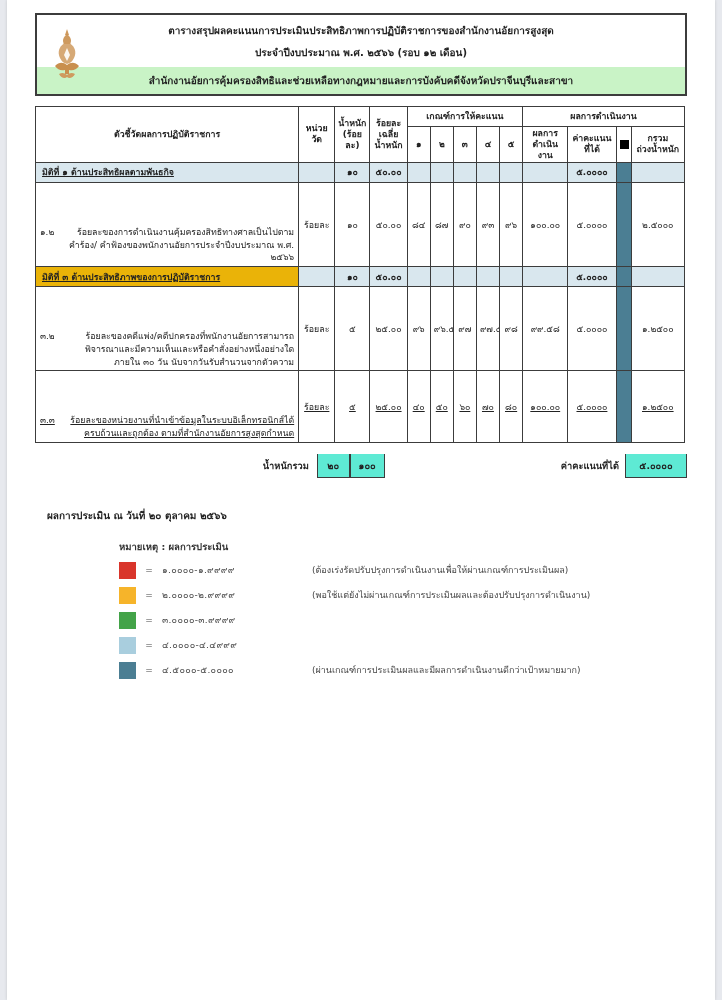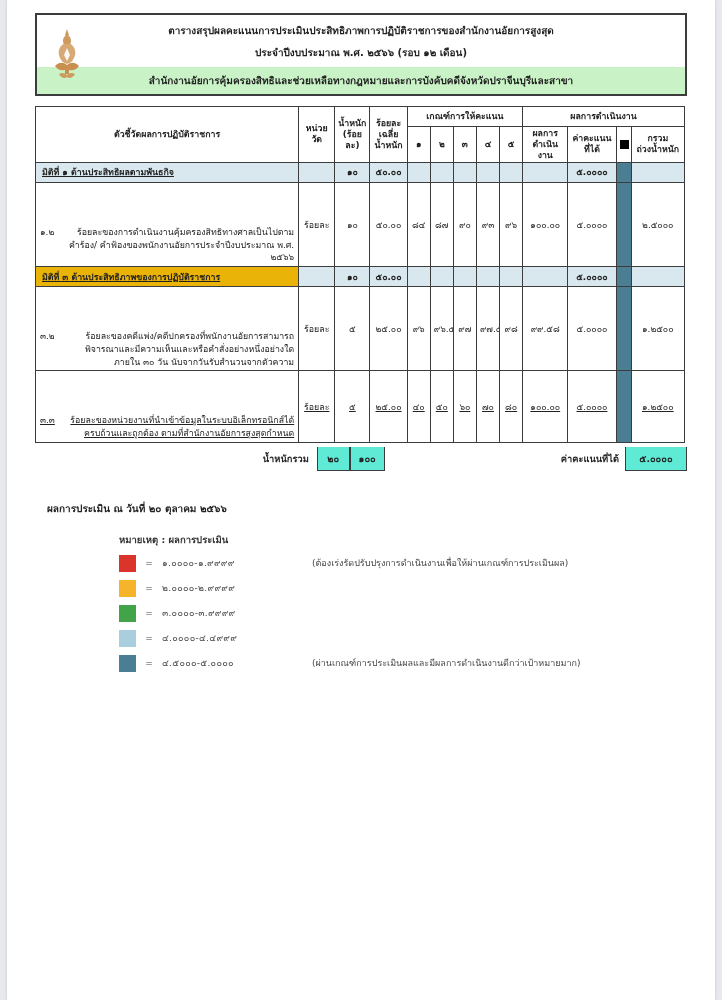--- a/index.html
+++ b/index.html
@@ -48,21 +48,21 @@
     text-align:left !important;padding-left:6px !important;
     text-decoration:underline;
   }
   .ind-cell{text-align:left !important;vertical-align:top;padding:3px 4px 2px 4px !important;}
   .ind-flex{display:flex;line-height:1.45;margin-top:40px;}
   .ind-no{width:20px;flex:none;}
   .ind-txt{flex:1;text-align:right;}
   .sq-icon{width:9px;height:9px;background:#000;margin:0 auto;}
   
   .table-footer{
-    margin:4px 28px;display:flex;align-items:stretch;font-size:9.3px;font-weight:600;
+    margin:11px 28px;display:flex;align-items:stretch;font-size:9.3px;font-weight:600;
     height:24px;line-height:24px;color:#222;
   }
   .tf-label1{width:292px;text-align:right;padding-right:8px;}
   .tf-box{border:1.5px solid #3c3c3c;border-top:none;text-align:center;background:#5eead4;}
   .tf-w{width:33px;}
   .tf-p{width:35px;}
   .tf-spacer{width:158px;}
   .tf-label2{width:92px;text-align:right;padding-right:6px;}
   .tf-score{width:64px;}
   
@@ -256,20 +256,21 @@
     <div class="legend-row">
       <div class="legend-sq" style="background: rgb(217, 53, 43);"></div>
       <div class="legend-eq">=</div>
       <div class="legend-range">๑.๐๐๐๐-๑.๙๙๙๙</div>
       <div class="legend-desc">(ต้องเร่งรัดปรับปรุงการดำเนินงานเพื่อให้ผ่านเกณฑ์การประเมินผล)</div>
     </div>
     <div class="legend-row">
       <div class="legend-sq" style="background: rgb(246, 180, 42);"></div>
       <div class="legend-eq">=</div>
       <div class="legend-range">๒.๐๐๐๐-๒.๙๙๙๙</div>
+      <div class="legend-desc">(พอใช้แต่ยังไม่ผ่านเกณฑ์การประเมินผลและต้องปรับปรุงการดำเนินงาน)</div>
     </div>
     <div class="legend-row">
       <div class="legend-sq" style="background: rgb(67, 163, 72);"></div>
       <div class="legend-eq">=</div>
       <div class="legend-range">๓.๐๐๐๐-๓.๙๙๙๙</div>
     </div>
     <div class="legend-row">
       <div class="legend-sq" style="background: rgb(169, 206, 222);"></div>
       <div class="legend-eq">=</div>
       <div class="legend-range">๔.๐๐๐๐-๔.๔๙๙๙</div>

